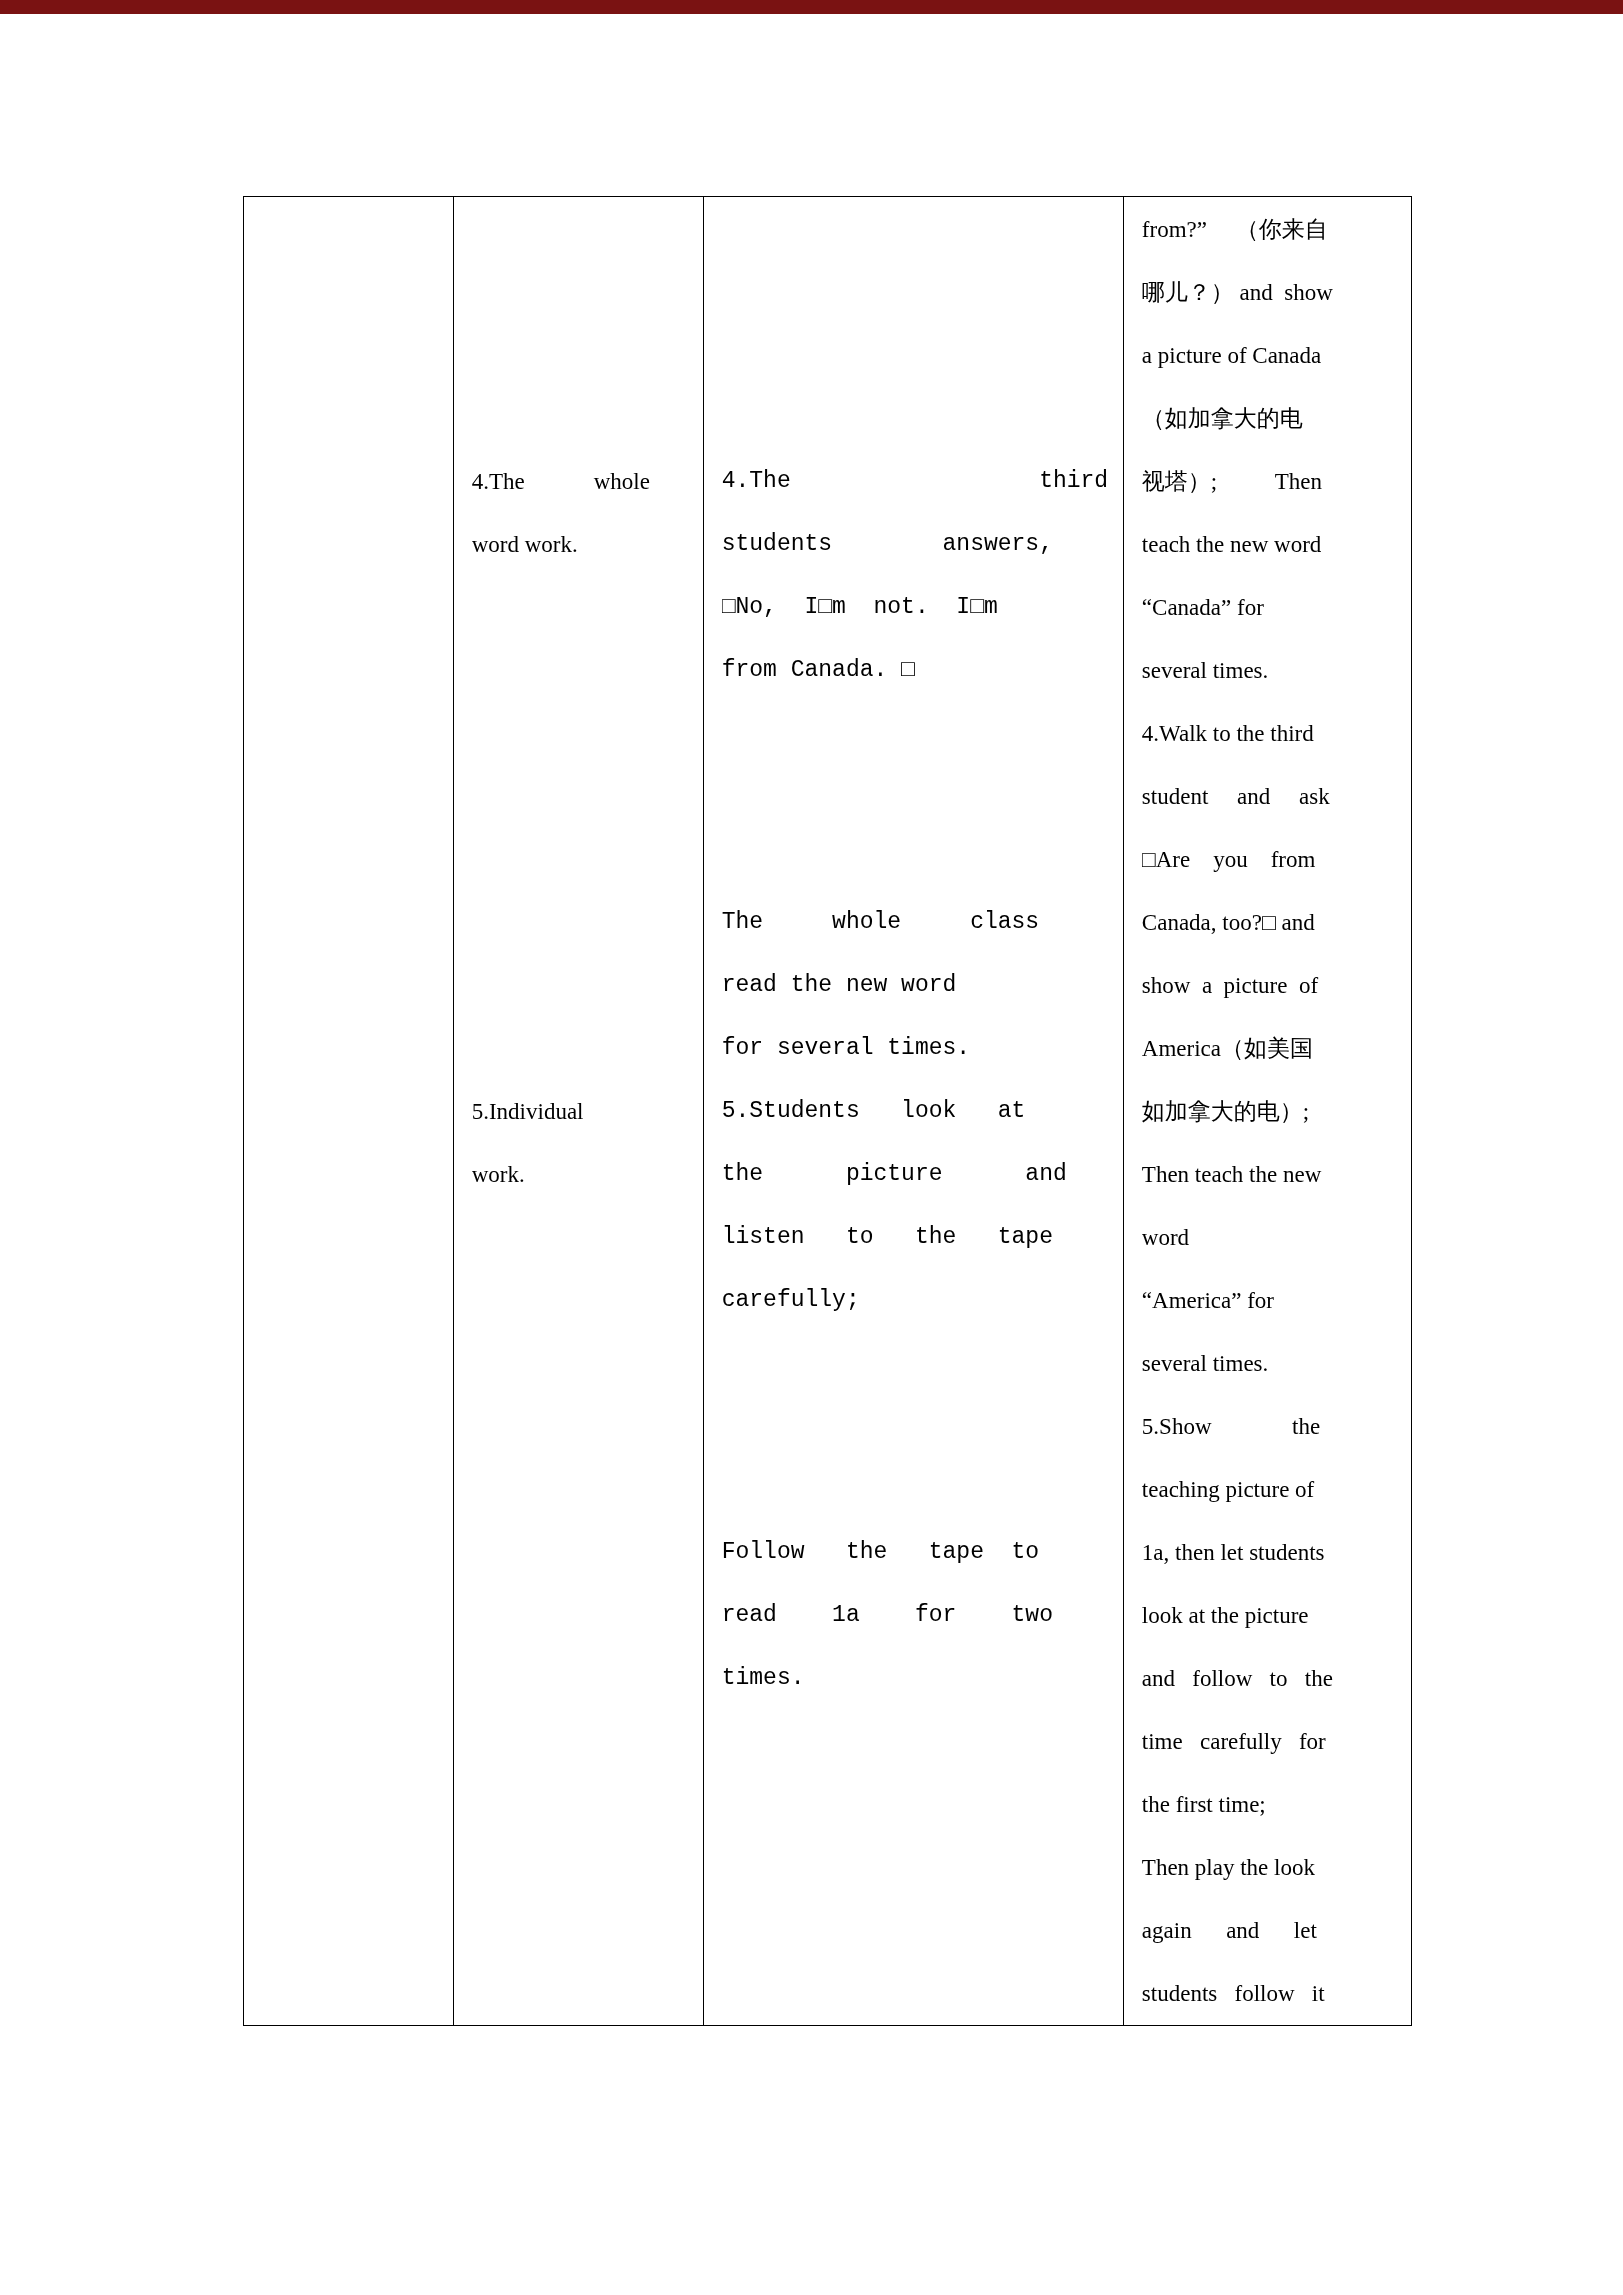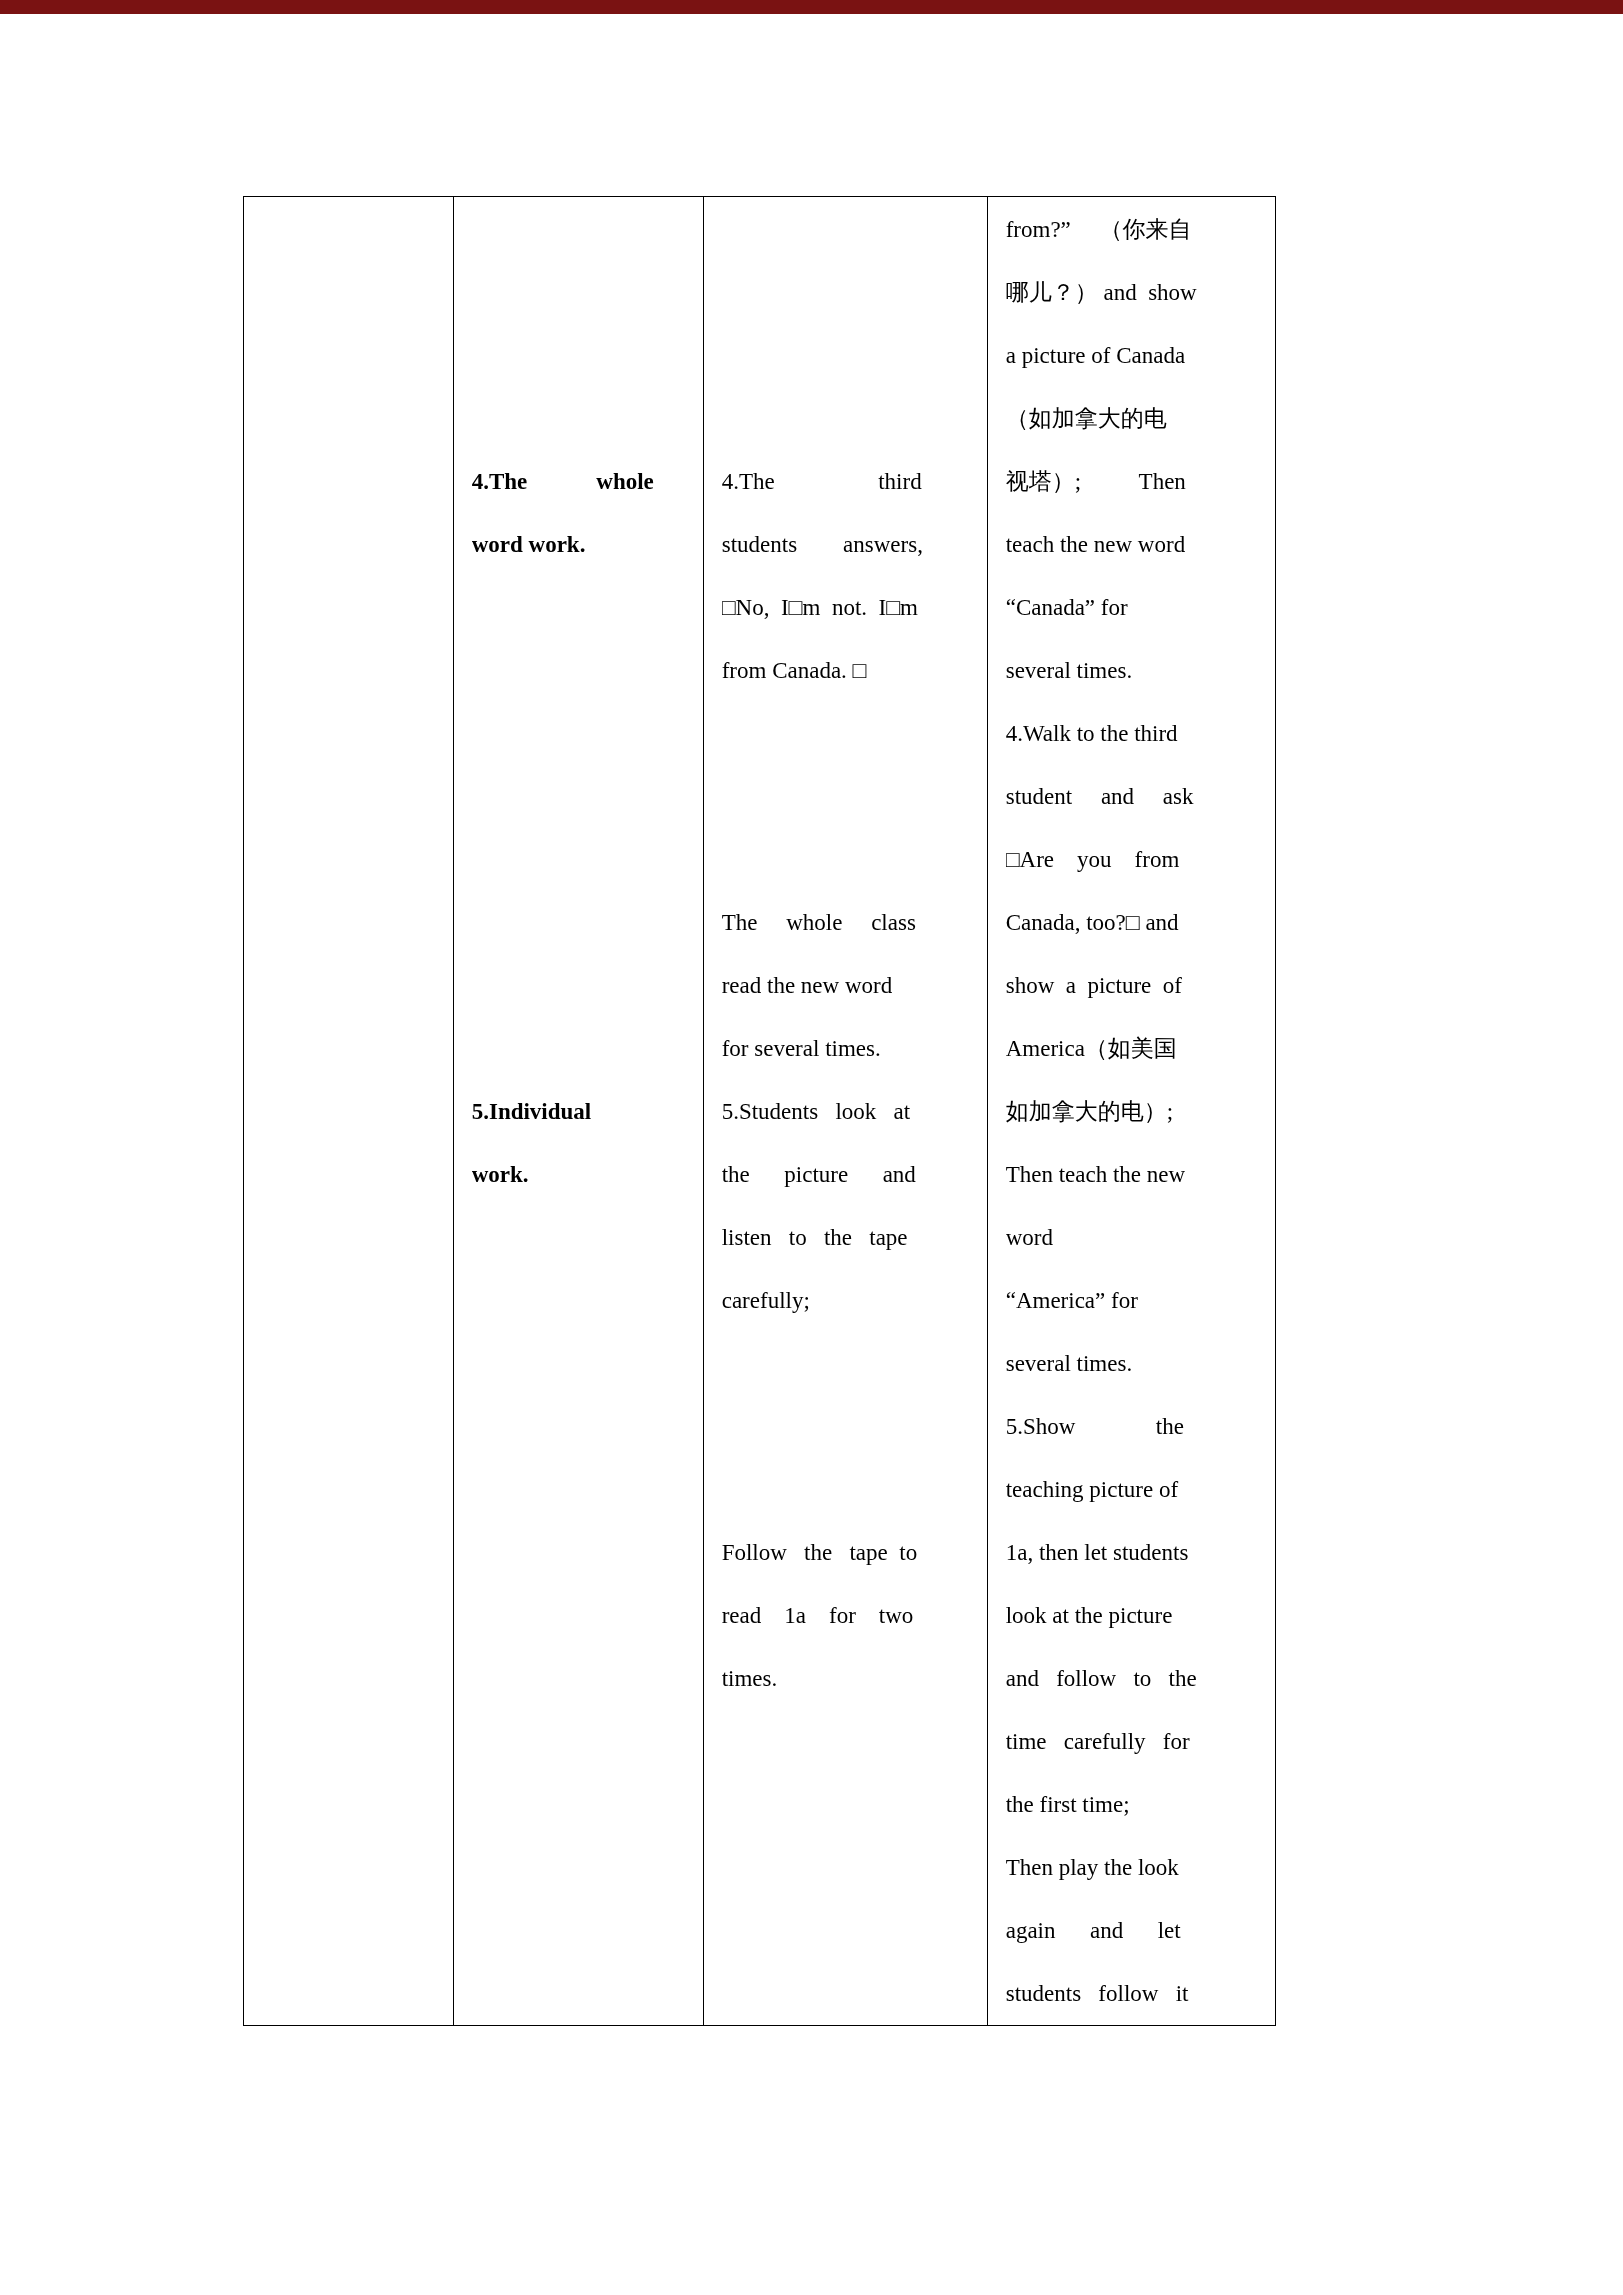--- a/index.html
+++ b/index.html
@@ -23,22 +23,22 @@
     top: 196px;
     border-collapse: collapse;
     table-layout: fixed;
   }
   td.cell {
     border: 1.4px solid #000000;
     vertical-align: top;
     padding: 1.4px 15px 0 17.7px;
   }
   td.c0 { width: 210px; }
-  td.c1 { width: 250px; font-weight: bold; }
-  td.c2 { width: 284px; }
+  td.c1 { width: 250px; }
+  td.c2 { width: 284px; font-family: Liberation Mono, monospace; }
   td.c3 { width: 288px; }
   .line {
     font-size: 23px;
     line-height: 63px;
     color: #000000;
     white-space: pre;
     overflow: hidden;
   }
 </style>
 </head>

